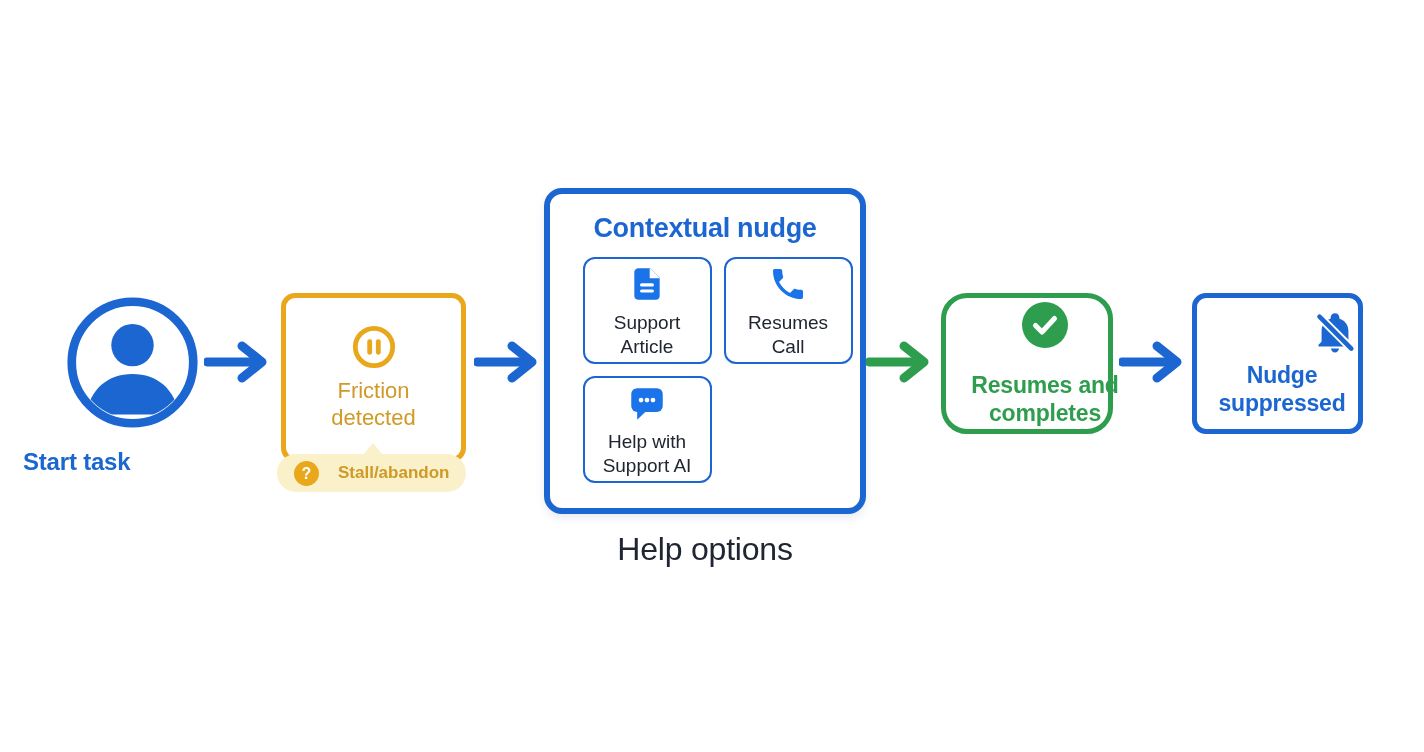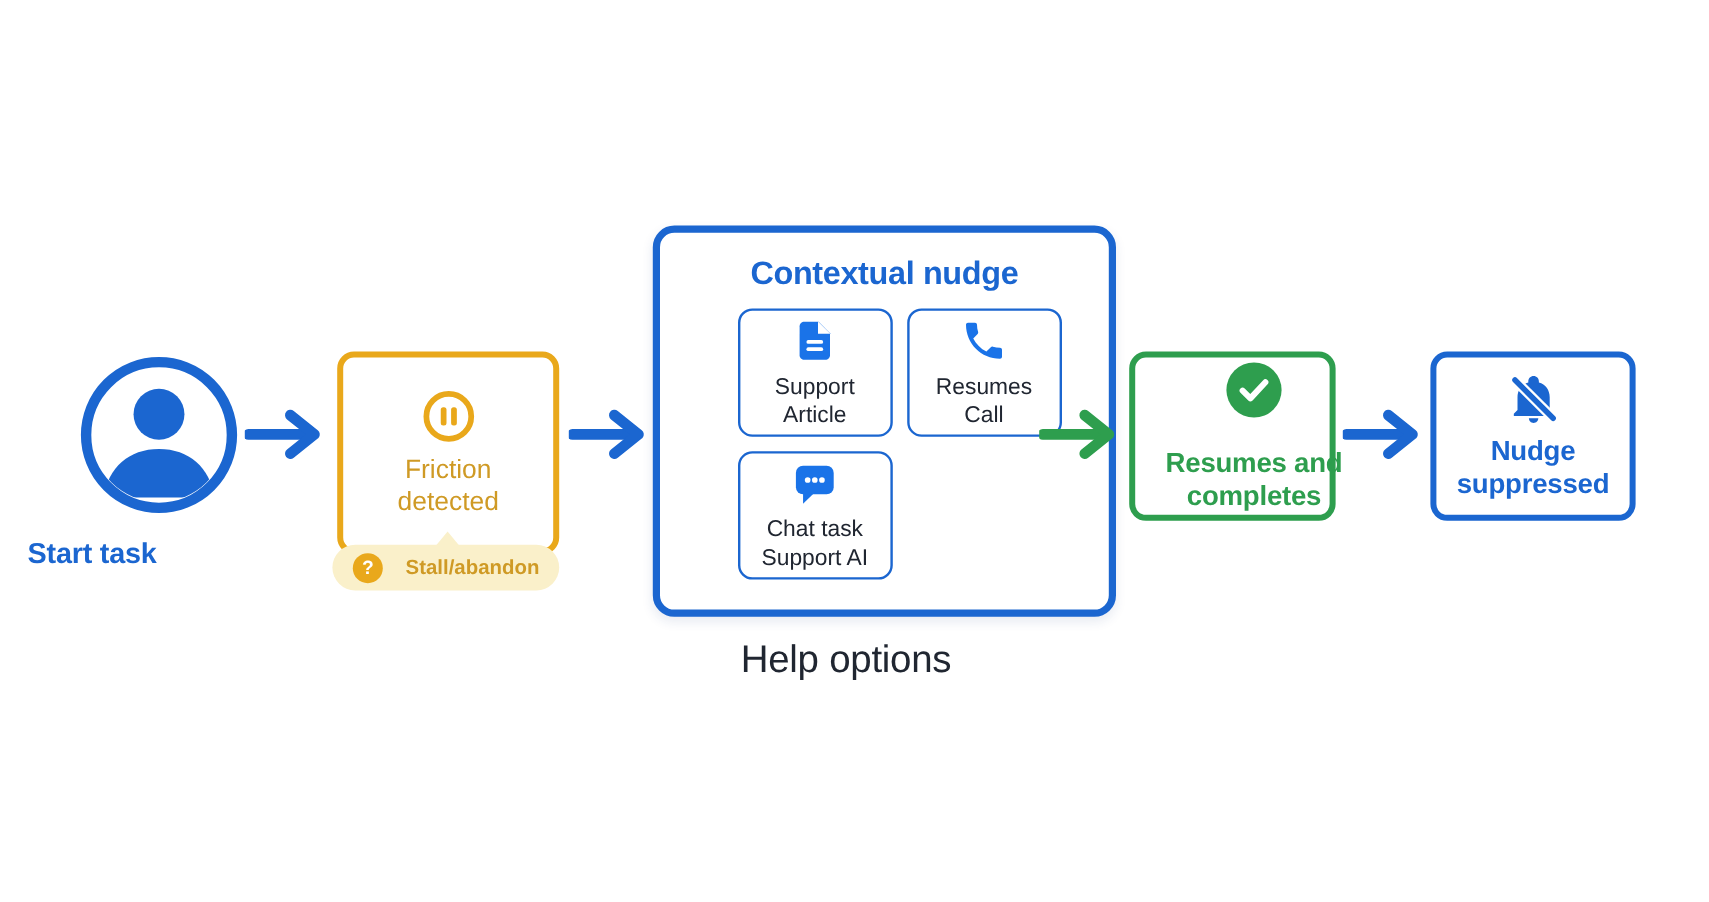--- a/index.html
+++ b/index.html
@@ -43,21 +43,21 @@
     border-bottom:12px solid var(--badge-bg);
   }
   .q-circle{
     width:25px;height:25px;border-radius:50%;background:var(--gold);
     color:#fff;font-size:16px;font-weight:700;line-height:25px;text-align:center;flex:none;
   }
   .stall-text{color:var(--gold-text);font-size:17px;font-weight:700;white-space:nowrap;margin-left:10px;}
 
   
   .nudge-node{
-    left:544px;top:188px;width:386px;height:326px;background:#fff;
+    left:544px;top:188px;width:322px;height:326px;background:#fff;
     border:6px solid var(--blue);border-radius:18px;
     box-shadow:0 4px 9px rgba(28,62,130,.10);
   }
   .nudge-title{
     margin-top:19px;text-align:center;color:var(--blue);
     font-size:27px;font-weight:700;letter-spacing:-.3px;
   }
   .option-grid{
     display:grid;grid-template-columns:129px 129px;grid-auto-rows:107px;
     gap:12px;justify-content:center;margin-top:13px;padding-left:25px;
@@ -72,35 +72,35 @@
     font-size:19px;line-height:24px;font-weight:400;
   }
   .help-caption{
     left:544px;top:531px;width:322px;text-align:center;
     color:var(--dark);font-size:32px;font-weight:500;letter-spacing:-.2px;
   }
 
   
   .resumes-node{
     left:941px;top:293px;width:172px;height:141px;background:#fff;
-    border:5px solid var(--green);border-radius:14px;
+    border:5px solid var(--green);border-radius:26px;
     display:flex;flex-direction:column;align-items:center;justify-content:center;gap:22px;
     color:var(--green);
     padding-left:36px;
   }
   .resumes-label{
     width:152px;text-align:center;color:var(--green);
     font-size:23px;line-height:28px;font-weight:600;letter-spacing:-.2px;
   }
 
   
   .suppressed-node{
     left:1192px;top:293px;width:171px;height:141px;background:#fff;
     border:5px solid var(--blue);border-radius:14px;
-    display:flex;flex-direction:column;align-items:center;justify-content:center;gap:5px;
+    display:flex;flex-direction:column;align-items:flex-end;justify-content:center;gap:5px;
     color:var(--blue);
   }
   .suppressed-label{
     width:152px;text-align:center;color:var(--blue);
     font-size:23px;line-height:28px;font-weight:600;letter-spacing:-.2px;
   }
 </style>
 </head>
 <body>
 
@@ -174,21 +174,21 @@
       <div class="option-card">
         <span class="opt-icon">
           <svg viewBox="0 0 24 24" width="42" height="42">
             <rect x="3" y="3.5" width="18" height="13.6" rx="3.4" fill="currentColor"></rect>
             <path d="M6.4 16 L6.4 21.6 L12.2 16 Z" fill="currentColor"></path>
             <circle cx="8.6" cy="10.3" r="1.35" fill="#fff"></circle>
             <circle cx="12" cy="10.3" r="1.35" fill="#fff"></circle>
             <circle cx="15.4" cy="10.3" r="1.35" fill="#fff"></circle>
           </svg>
         </span>
-        <div class="opt-label">Chat task Support AI</div>
+        <div class="opt-label">Help with Support AI</div>
       </div>
 
     </div>
   </div>
   <div class="abs help-caption">Help options</div>
 
   <svg class="abs arrow arrow-green" style="left:866px;" viewBox="0 0 66 56">
     <path d="M3 28 H50" stroke="currentColor" stroke-width="9" stroke-linecap="round" fill="none"></path>
     <path d="M38 12 L58 28 L38 44" stroke="currentColor" stroke-width="9" stroke-linecap="round" stroke-linejoin="round" fill="none"></path>
   </svg>

